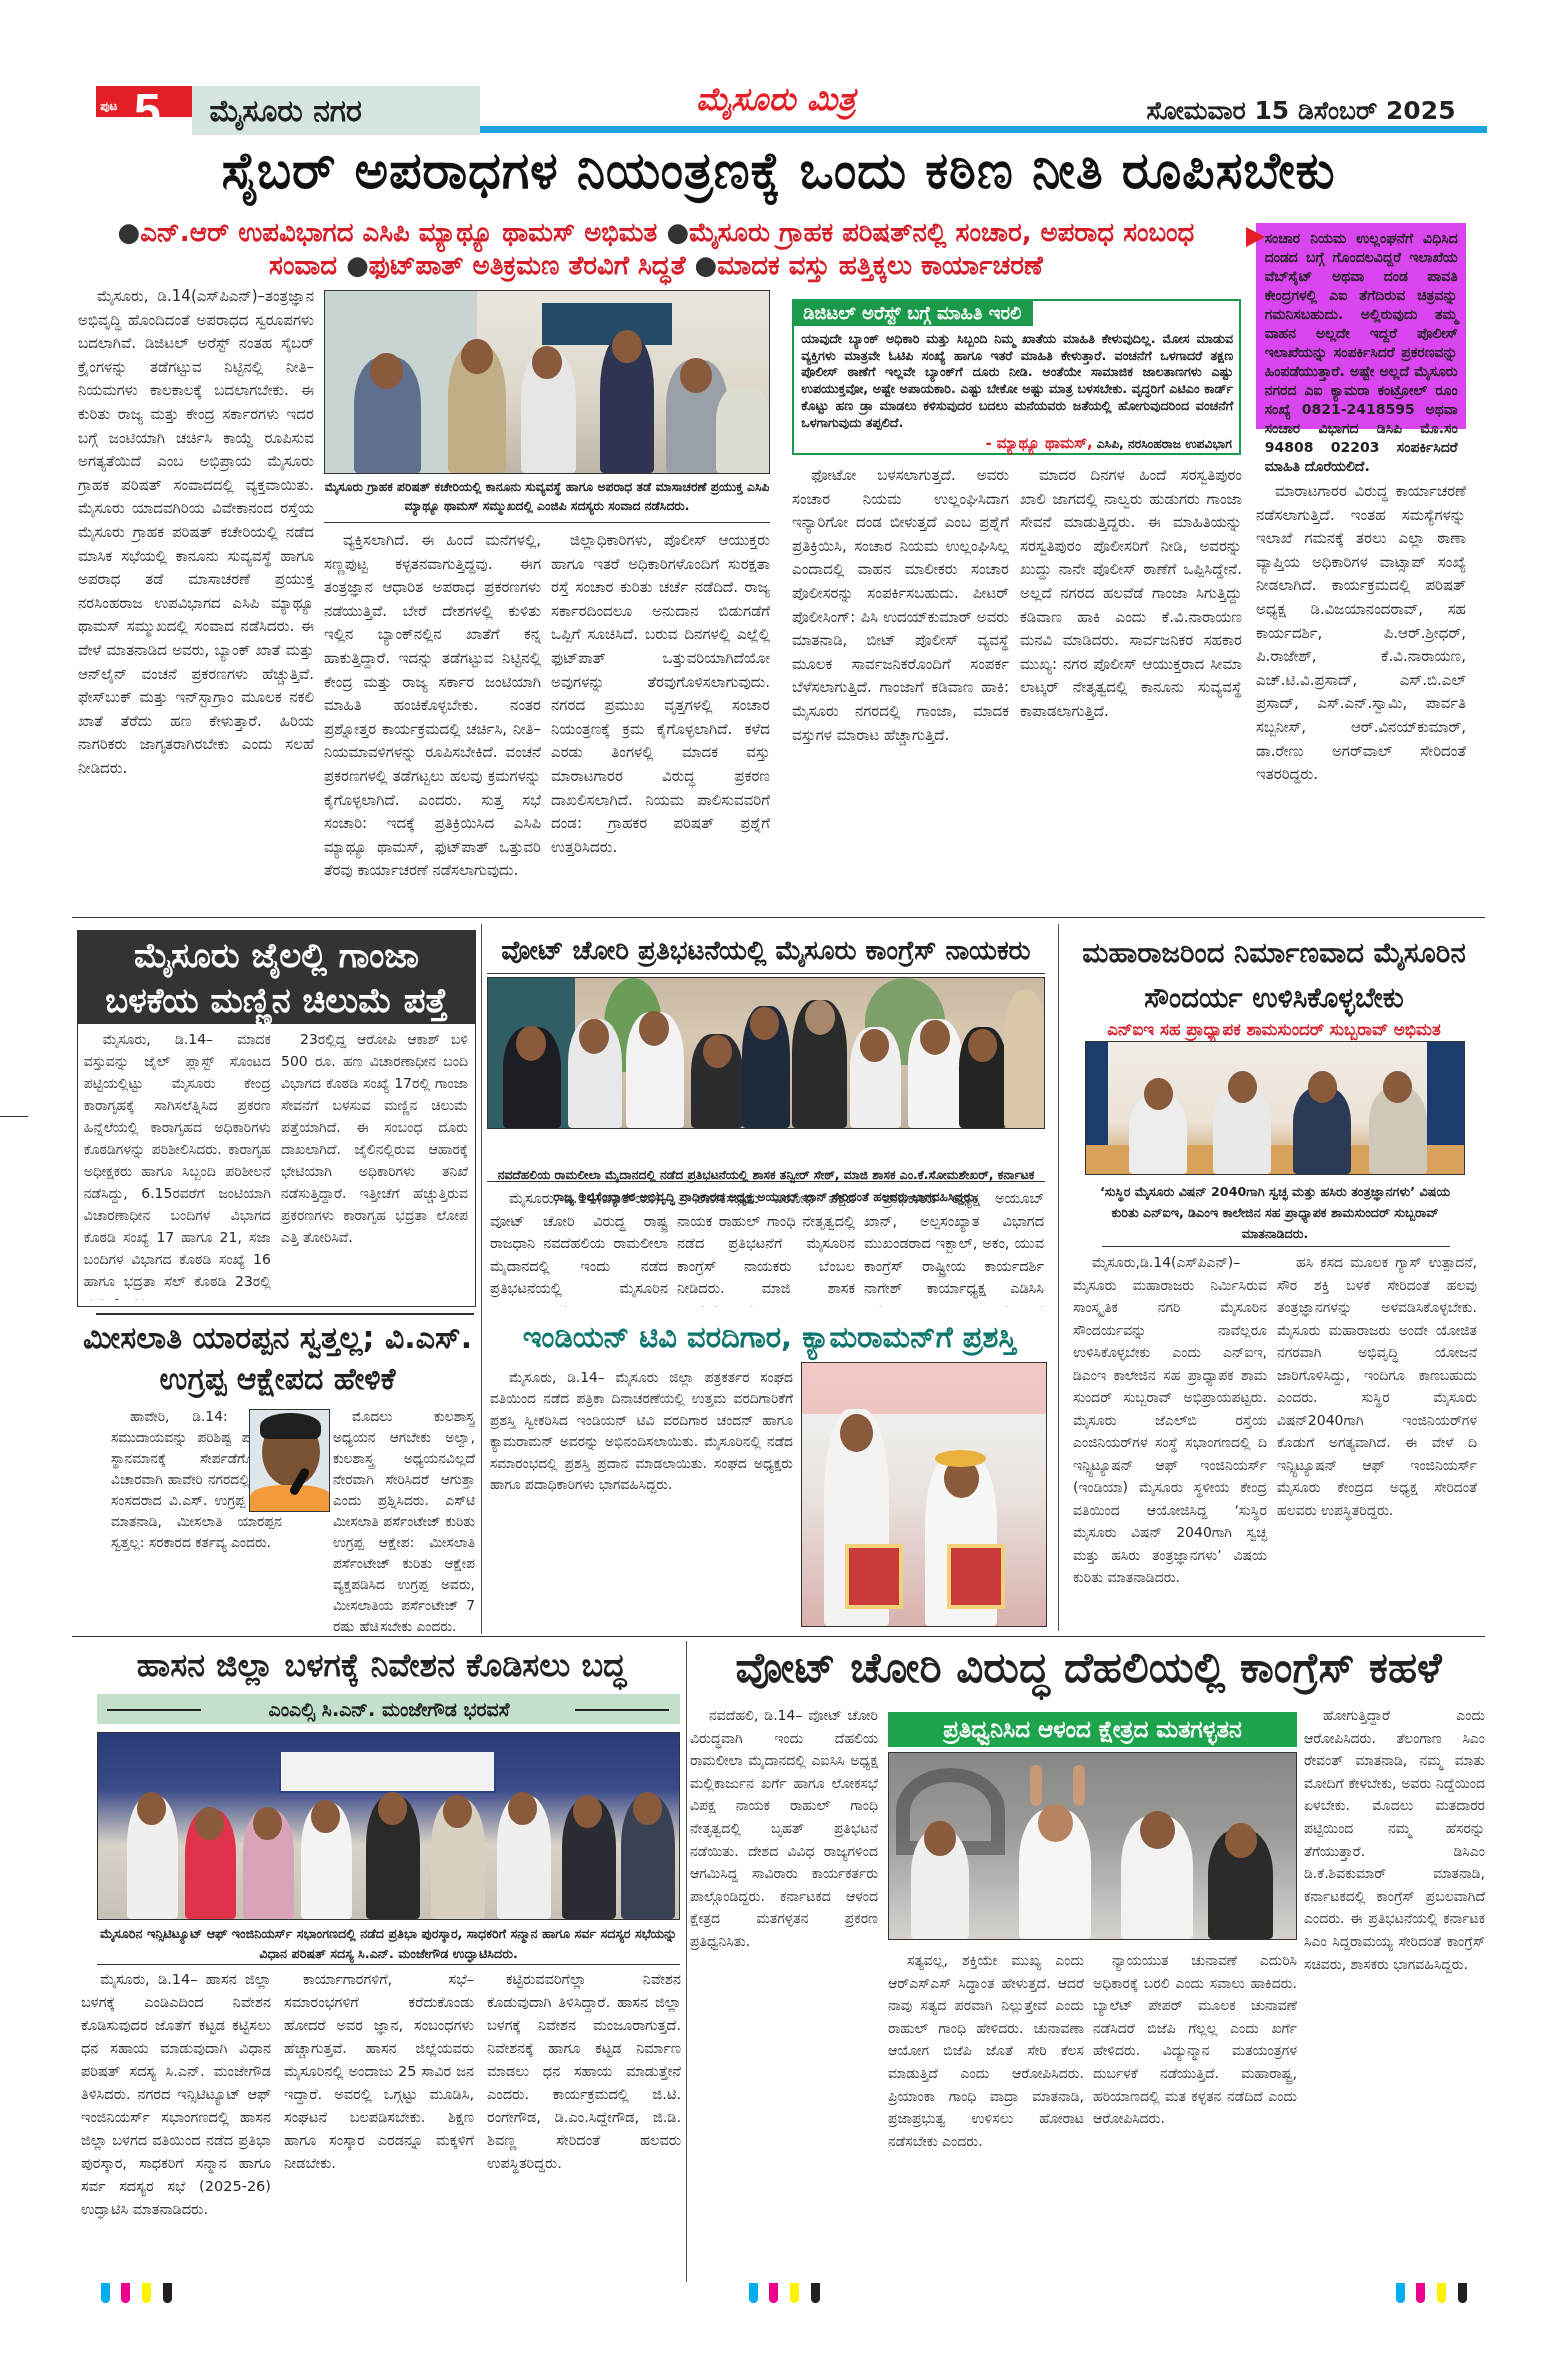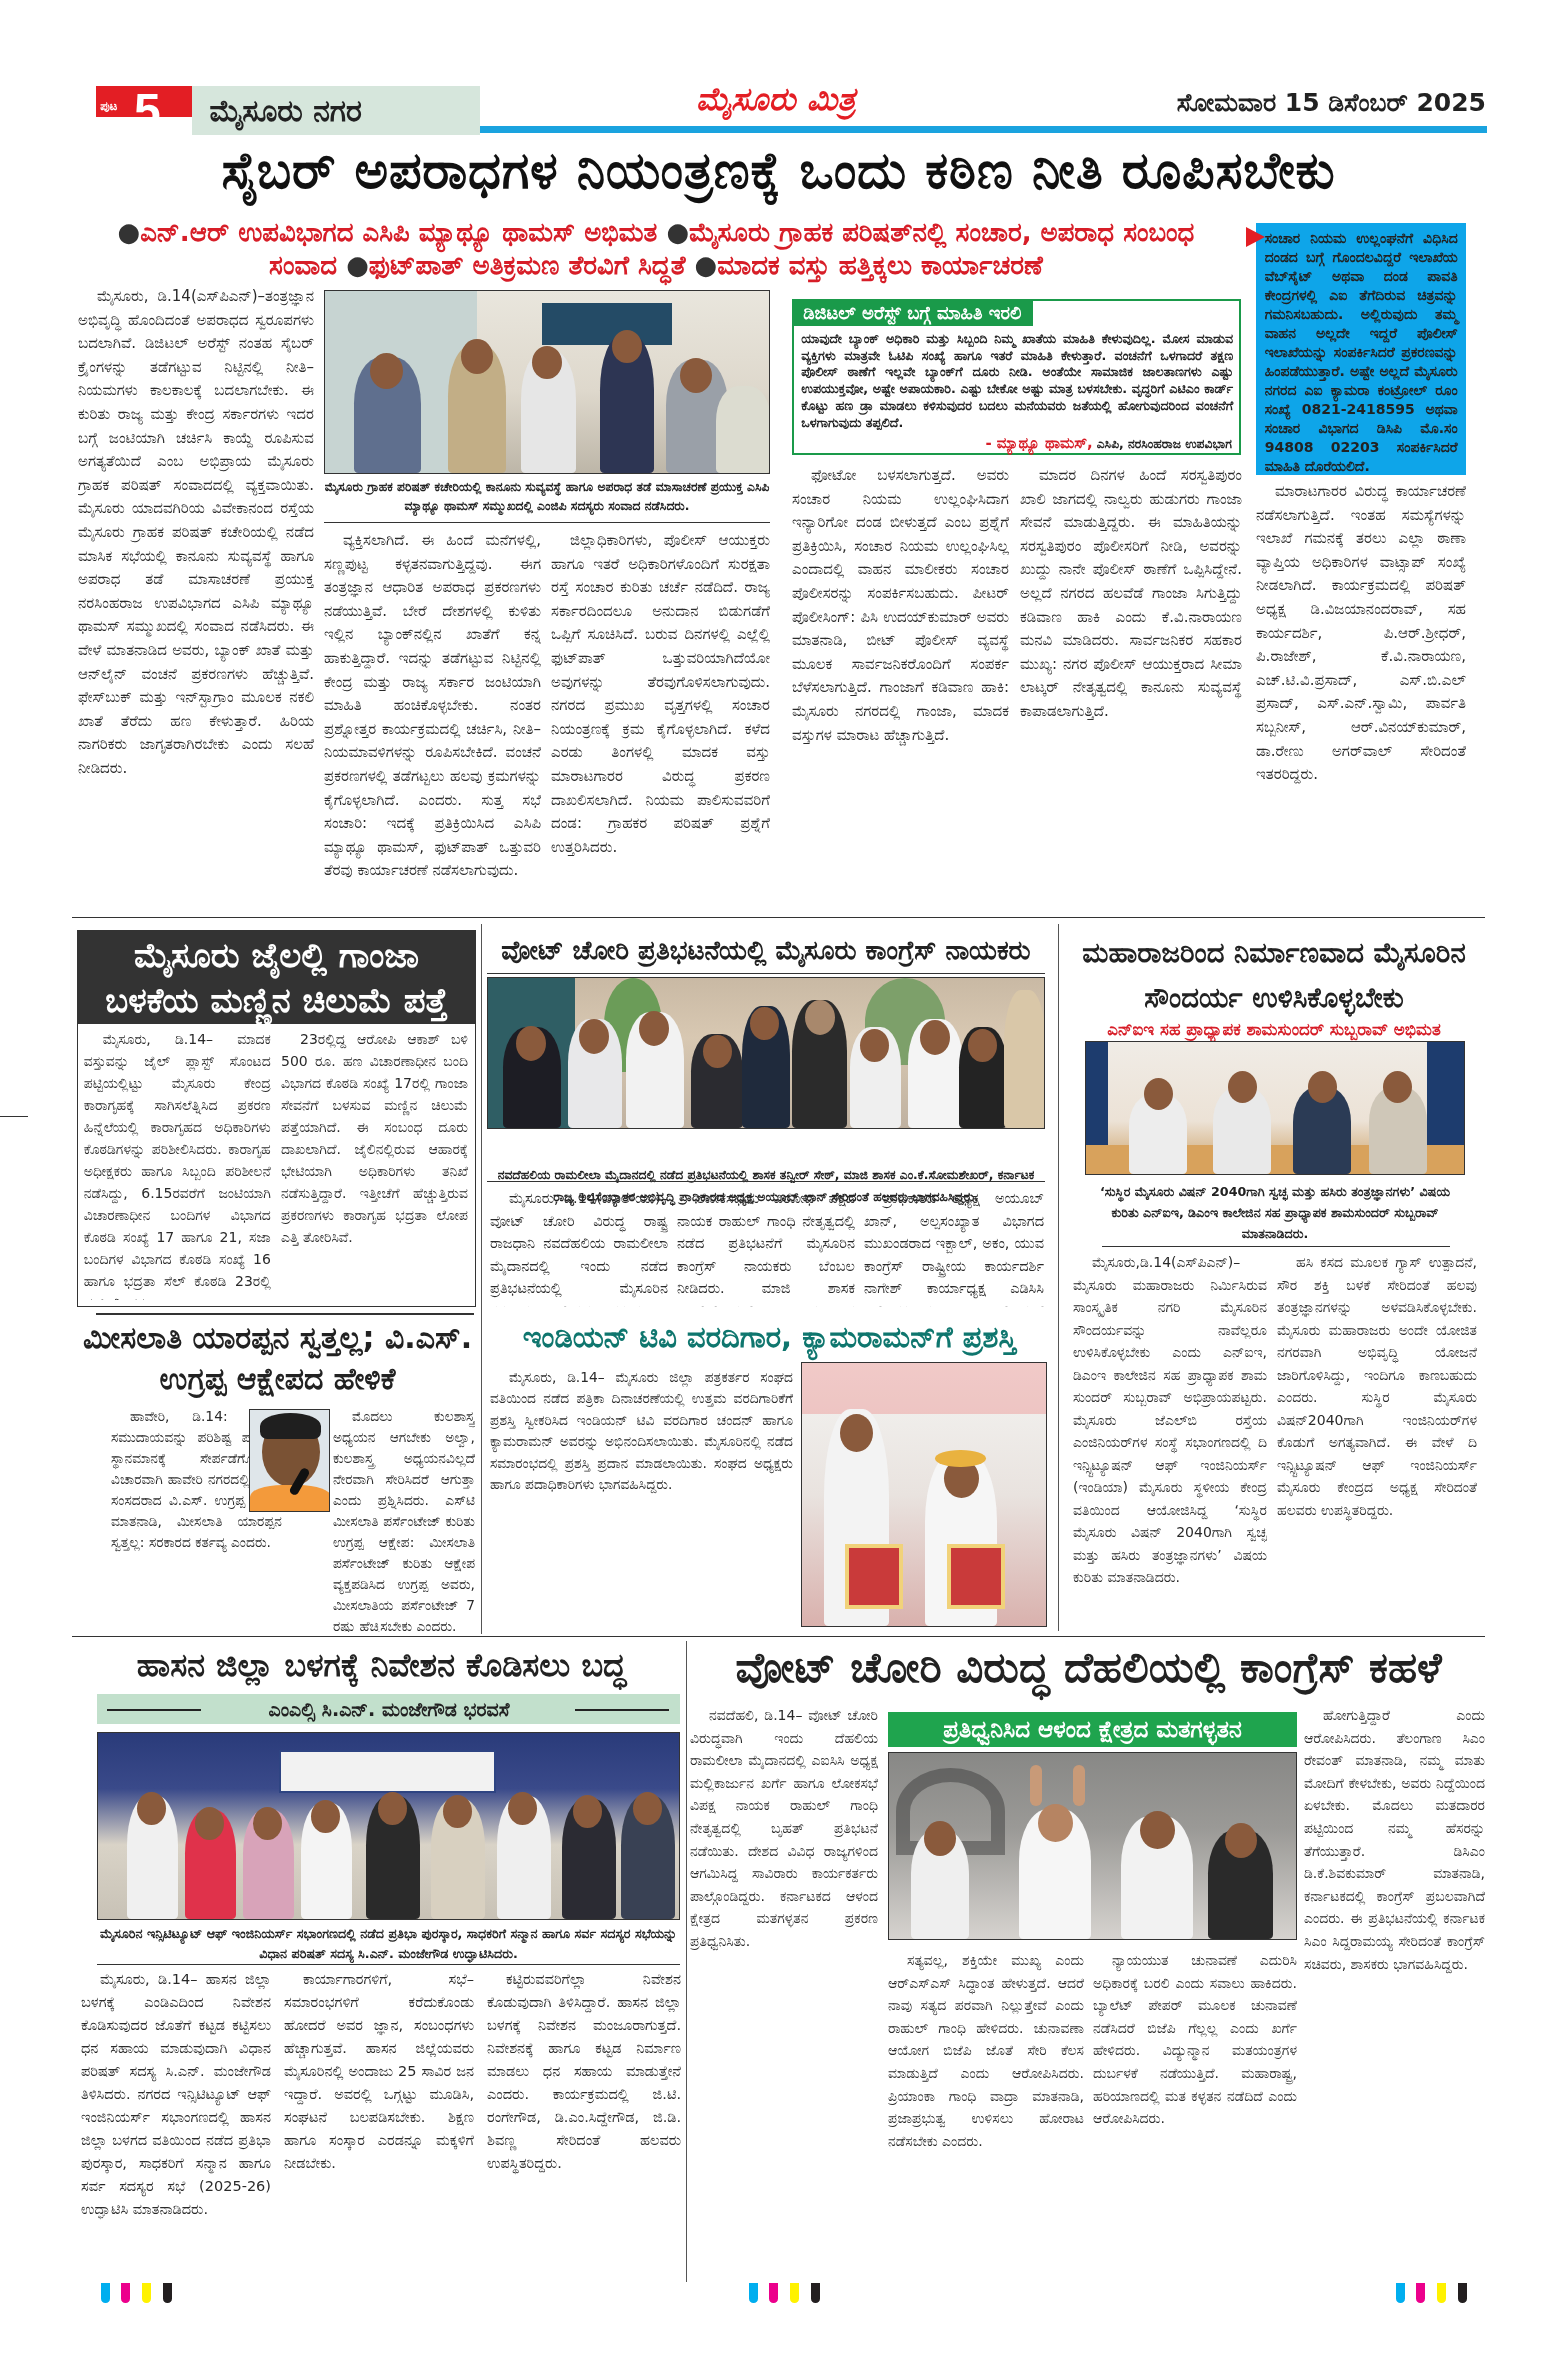--- a/index.html
+++ b/index.html
@@ -22,21 +22,21 @@
 
 <div class="abs" style="left:0;top:0;width:1562px;height:138px;">
   <div class="abs" style="left:96px;top:86px;width:96px;height:31px;background:#e31e24;color:#fff;">
     <span style="position:absolute;left:4.3px;top:13px;font-size:11.6px;font-weight:bold;">ಪುಟ</span>
     <span style="position:absolute;left:38px;top:-2.9px;font-size:48px;font-weight:900;font-family:'Liberation Sans',sans-serif;">5</span>
   </div>
   <div class="abs" style="left:192px;top:86px;width:288px;height:49px;background:#d6e6dc;">
     <span style="position:absolute;left:17.4px;top:7.2px;font-size:30px;font-weight:bold;color:#222;">ಮೈಸೂರು ನಗರ</span>
   </div>
   <div class="abs" style="left:696px;top:80px;width:290px;text-align:left;font-size:32px;font-weight:900;color:#e31e24;font-style:italic;">ಮೈಸೂರು ಮಿತ್ರ</div>
-  <div class="abs" style="left:1116px;top:88px;width:370px;text-align:right;font-size:25px;font-weight:bold;color:#222;">ಸೋಮವಾರ 15 ಡಿಸೆಂಬರ್ 2025</div>
+  <div class="abs" style="left:1116px;top:96px;width:370px;text-align:center;font-size:25px;font-weight:bold;color:#222;">ಸೋಮವಾರ 15 ಡಿಸೆಂಬರ್ 2025</div>
   <div class="abs" style="left:480px;top:126px;width:1007px;height:7.2px;background:#1aa3df;"></div>
 </div>
 
 <div class="abs hl-black" style="left:72px;top:138px;width:1413px;height:65px;font-size:51px;line-height:65px;">ಸೈಬರ್ ಅಪರಾಧಗಳ ನಿಯಂತ್ರಣಕ್ಕೆ ಒಂದು ಕಠಿಣ ನೀತಿ ರೂಪಿಸಬೇಕು</div>
 
 <div class="abs" style="left:80px;top:216px;width:1152px;font-size:26px;line-height:33px;font-weight:900;color:#d71e28;text-align:center;">
   <span style="color:#333;">●</span><span>ಎನ್.ಆರ್ ಉಪವಿಭಾಗದ ಎಸಿಪಿ ಮ್ಯಾಥ್ಯೂ ಥಾಮಸ್ ಅಭಿಮತ</span>
   <span style="color:#333;">●</span><span>ಮೈಸೂರು ಗ್ರಾಹಕ ಪರಿಷತ್‌ನಲ್ಲಿ ಸಂಚಾರ, ಅಪರಾಧ ಸಂಬಂಧ ಸಂವಾದ</span>
   <span style="color:#333;">●</span><span>ಫುಟ್‌ಪಾತ್ ಅತಿಕ್ರಮಣ ತೆರವಿಗೆ ಸಿದ್ಧತೆ</span>
   <span style="color:#333;">●</span><span>ಮಾದಕ ವಸ್ತು ಹತ್ತಿಕ್ಕಲು ಕಾರ್ಯಾಚರಣೆ</span>
@@ -80,21 +80,21 @@
   </div>
 </div>
 
 <div class="abs bodytext" style="left:792px;top:464px;width:217px;height:446px;">
     <p>ಫೋಟೋ ಬಳಸಲಾಗುತ್ತದೆ. ಅವರು ಸಂಚಾರ ನಿಯಮ ಉಲ್ಲಂಘಿಸಿದಾಗ ಇನ್ಯಾರಿಗೋ ದಂಡ ಬೀಳುತ್ತದೆ ಎಂಬ ಪ್ರಶ್ನೆಗೆ ಪ್ರತಿಕ್ರಿಯಿಸಿ, ಸಂಚಾರ ನಿಯಮ ಉಲ್ಲಂಘಿಸಿಲ್ಲ ಎಂದಾದಲ್ಲಿ ವಾಹನ ಮಾಲೀಕರು ಸಂಚಾರ ಪೊಲೀಸರನ್ನು ಸಂಪರ್ಕಿಸಬಹುದು. ಪೀಟರ್ ಪೊಲೀಸಿಂಗ್: ಪಿಸಿ ಉದಯ್‌ಕುಮಾರ್ ಅವರು ಮಾತನಾಡಿ, ಬೀಟ್ ಪೊಲೀಸ್ ವ್ಯವಸ್ಥೆ ಮೂಲಕ ಸಾರ್ವಜನಿಕರೊಂದಿಗೆ ಸಂಪರ್ಕ ಬೆಳೆಸಲಾಗುತ್ತಿದೆ. ಗಾಂಜಾಗೆ ಕಡಿವಾಣ ಹಾಕಿ: ಮೈಸೂರು ನಗರದಲ್ಲಿ ಗಾಂಜಾ, ಮಾದಕ ವಸ್ತುಗಳ ಮಾರಾಟ ಹೆಚ್ಚಾಗುತ್ತಿದೆ.</p>
   </div>
 <div class="abs bodytext" style="left:1020px;top:464px;width:222px;height:446px;">
     <p>ಮಾದರ ದಿನಗಳ ಹಿಂದೆ ಸರಸ್ವತಿಪುರಂ ಖಾಲಿ ಜಾಗದಲ್ಲಿ ನಾಲ್ವರು ಹುಡುಗರು ಗಾಂಜಾ ಸೇವನೆ ಮಾಡುತ್ತಿದ್ದರು. ಈ ಮಾಹಿತಿಯನ್ನು ಸರಸ್ವತಿಪುರಂ ಪೊಲೀಸರಿಗೆ ನೀಡಿ, ಅವರನ್ನು ಖುದ್ದು ನಾನೇ ಪೊಲೀಸ್ ಠಾಣೆಗೆ ಒಪ್ಪಿಸಿದ್ದೇನೆ. ಅಲ್ಲದೆ ನಗರದ ಹಲವೆಡೆ ಗಾಂಜಾ ಸಿಗುತ್ತಿದ್ದು ಕಡಿವಾಣ ಹಾಕಿ ಎಂದು ಕೆ.ವಿ.ನಾರಾಯಣ ಮನವಿ ಮಾಡಿದರು. ಸಾರ್ವಜನಿಕರ ಸಹಕಾರ ಮುಖ್ಯ: ನಗರ ಪೊಲೀಸ್ ಆಯುಕ್ತರಾದ ಸೀಮಾ ಲಾಟ್ಕರ್ ನೇತೃತ್ವದಲ್ಲಿ ಕಾನೂನು ಸುವ್ಯವಸ್ಥೆ ಕಾಪಾಡಲಾಗುತ್ತಿದೆ.</p>
   </div>
 
-<div class="abs" style="left:1256px;top:223px;width:210px;height:252px;background:#0ea5e9;">
+<div class="abs" style="left:1256px;top:223px;width:210px;height:206px;background:#d946ef;">
   <span class="abs" style="left:-10px;top:4.3px;width:0;height:0;border-top:10px solid transparent;border-bottom:10px solid transparent;border-left:19px solid #e31e24;"></span>
   <div class="abs" style="left:8.7px;top:5.8px;width:193px;font-size:14px;line-height:19px;font-weight:bold;text-align:justify;color:#222;">ಸಂಚಾರ ನಿಯಮ ಉಲ್ಲಂಘನೆಗೆ ವಿಧಿಸಿದ ದಂಡದ ಬಗ್ಗೆ ಗೊಂದಲವಿದ್ದರೆ ಇಲಾಖೆಯ ವೆಬ್‌ಸೈಟ್ ಅಥವಾ ದಂಡ ಪಾವತಿ ಕೇಂದ್ರಗಳಲ್ಲಿ ಎಐ ತೆಗೆದಿರುವ ಚಿತ್ರವನ್ನು ಗಮನಿಸಬಹುದು. ಅಲ್ಲಿರುವುದು ತಮ್ಮ ವಾಹನ ಅಲ್ಲದೇ ಇದ್ದರೆ ಪೊಲೀಸ್ ಇಲಾಖೆಯನ್ನು ಸಂಪರ್ಕಿಸಿದರೆ ಪ್ರಕರಣವನ್ನು ಹಿಂಪಡೆಯುತ್ತಾರೆ. ಅಷ್ಟೇ ಅಲ್ಲದೆ ಮೈಸೂರು ನಗರದ ಎಐ ಕ್ಯಾಮರಾ ಕಂಟ್ರೋಲ್ ರೂಂ ಸಂಖ್ಯೆ 0821-2418595 ಅಥವಾ ಸಂಚಾರ ವಿಭಾಗದ ಡಿಸಿಪಿ ಮೊ.ಸಂ 94808 02203 ಸಂಪರ್ಕಿಸಿದರೆ ಮಾಹಿತಿ ದೊರೆಯಲಿದೆ.</div>
 </div>
 <div class="abs bodytext" style="left:1256px;top:480px;width:210px;height:430px;">
     <p>ಮಾರಾಟಗಾರರ ವಿರುದ್ಧ ಕಾರ್ಯಾಚರಣೆ ನಡೆಸಲಾಗುತ್ತಿದೆ. ಇಂತಹ ಸಮಸ್ಯೆಗಳನ್ನು ಇಲಾಖೆ ಗಮನಕ್ಕೆ ತರಲು ಎಲ್ಲಾ ಠಾಣಾ ವ್ಯಾಪ್ತಿಯ ಅಧಿಕಾರಿಗಳ ವಾಟ್ಸಾಪ್ ಸಂಖ್ಯೆ ನೀಡಲಾಗಿದೆ. ಕಾರ್ಯಕ್ರಮದಲ್ಲಿ ಪರಿಷತ್ ಅಧ್ಯಕ್ಷ ಡಿ.ವಿಜಯಾನಂದರಾವ್, ಸಹ ಕಾರ್ಯದರ್ಶಿ, ಪಿ.ಆರ್.ಶ್ರೀಧರ್, ಪಿ.ರಾಜೇಶ್, ಕೆ.ವಿ.ನಾರಾಯಣ, ಎಚ್.ಟಿ.ವಿ.ಪ್ರಸಾದ್, ಎಸ್.ಬಿ.ಎಲ್ ಪ್ರಸಾದ್, ಎಸ್.ಎನ್.ಸ್ವಾಮಿ, ಪಾರ್ವತಿ ಸಬ್ಬನೀಸ್, ಆರ್.ವಿನಯ್‌ಕುಮಾರ್, ಡಾ.ರೇಣು ಅಗರ್‌ವಾಲ್ ಸೇರಿದಂತೆ ಇತರರಿದ್ದರು.</p>
   </div>
 
 <div class="rule" style="left:72px;top:917px;width:1413px;height:1.4px;"></div>
 
 <div class="abs" style="left:77px;top:930px;width:399px;height:94px;background:#333;">

